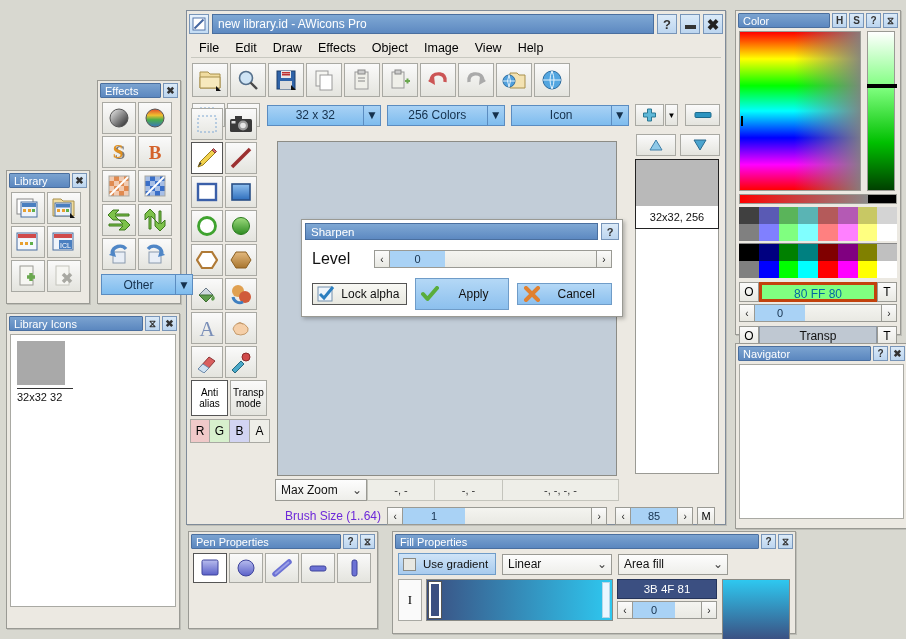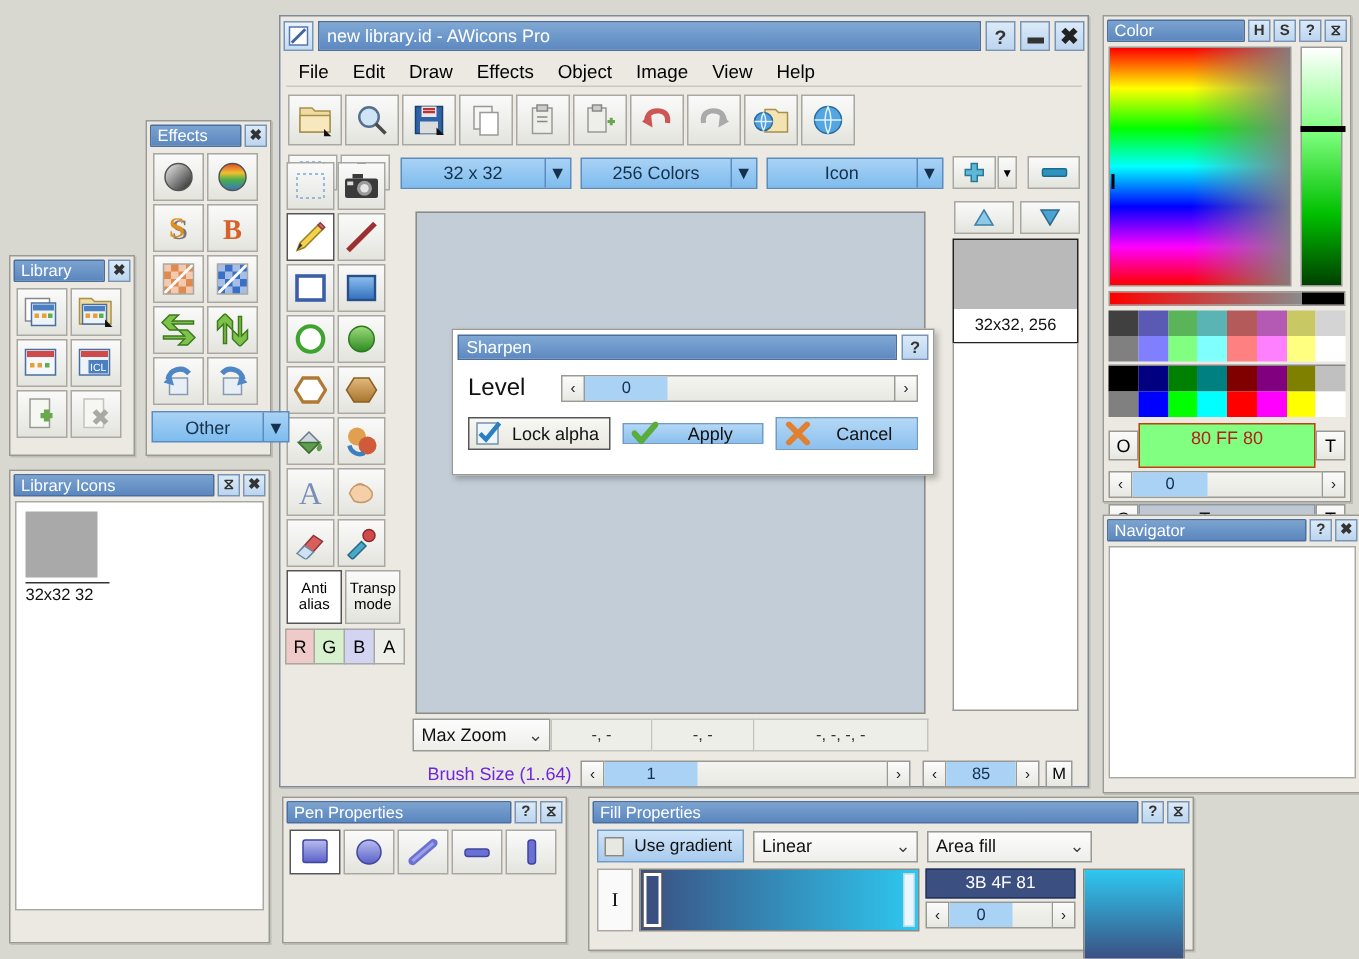--- a/index.html
+++ b/index.html
@@ -484,21 +484,21 @@
       <div style="display:flex;align-items:center;margin:10px 10px 0 10px;gap:8px;">
         <div style="flex:1;height:22px;display:flex;align-items:center;background:linear-gradient(#f8f8f4,#e8e8e0);border:1px solid #555;">
           <span style="margin-left:4px;display:flex;">
             <svg width="18" height="16" viewBox="0 0 18 16">
                 <rect x="1" y="1" width="14" height="14" fill="#eef5fb" stroke="#7590ad"></rect>
                 <path d="M3 8l4 4 9-11" fill="none" stroke="#2b7fc0" stroke-width="3"></path>
               </svg>
           </span>
           <span style="flex:1;text-align:center;font-size:12px;color:#111;">Lock alpha</span>
         </div>
-        <div style="flex:1;height:14px;display:flex;align-items:center;background:linear-gradient(#b4d8f6,#8cc0ee);border:1px solid #6f9cc8;">
+        <div style="flex:1;height:32px;display:flex;align-items:center;background:linear-gradient(#b4d8f6,#8cc0ee);border:1px solid #6f9cc8;">
           <span style="margin-left:5px;display:flex;">
             <svg width="18" height="16" viewBox="0 0 18 16">
                 <path d="M2 8l4.5 5L16 2" fill="none" stroke="#5aad3c" stroke-width="4" stroke-linecap="round" stroke-linejoin="round"></path>
               </svg>
           </span>
           <span style="flex:1;text-align:center;font-size:12px;color:#111;">Apply</span>
         </div>
         <div style="flex:1;height:22px;display:flex;align-items:center;background:linear-gradient(#b4d8f6,#8cc0ee);border:1px solid #6f9cc8;">
           <span style="margin-left:5px;display:flex;">
             <svg width="18" height="16" viewBox="0 0 18 16">
@@ -797,21 +797,21 @@
         <div style="flex:1;height:17px;background:#ff00ff;"></div>
         <div style="flex:1;height:17px;background:#ffff00;"></div>
         <div style="flex:1;height:17px;background:#ffffff;"></div>
       </div>
     </div>
 
     <div style="display:flex;align-items:center;margin:4px 3px 0 3px;">
       <div style="width:20px;height:20px;background:linear-gradient(#fbfbfb,#e8e8e2);border:1px solid #9a9a94;display:flex;align-items:center;justify-content:center;font-size:12px;">
         <span>O</span>
       </div>
-      <div style="flex:1;height:30px;line-height:19px;text-align:center;background:#80ff80;border:1px solid #c2410c;font-size:12px;color:#b91c1c;">
+      <div style="flex:1;height:20px;line-height:19px;text-align:center;background:#80ff80;border:3px solid #c2410c;font-size:12px;color:#0369a1;">
         <span>80 FF 80</span>
       </div>
       <div style="width:20px;height:20px;background:linear-gradient(#fbfbfb,#e8e8e2);border:1px solid #9a9a94;display:flex;align-items:center;justify-content:center;font-size:12px;">
         <span>T</span>
       </div>
     </div>
     <div class="spin" style="margin:2px 3px 0 3px;">
       <div class="sb">
           <span>‹</span>
         </div>

